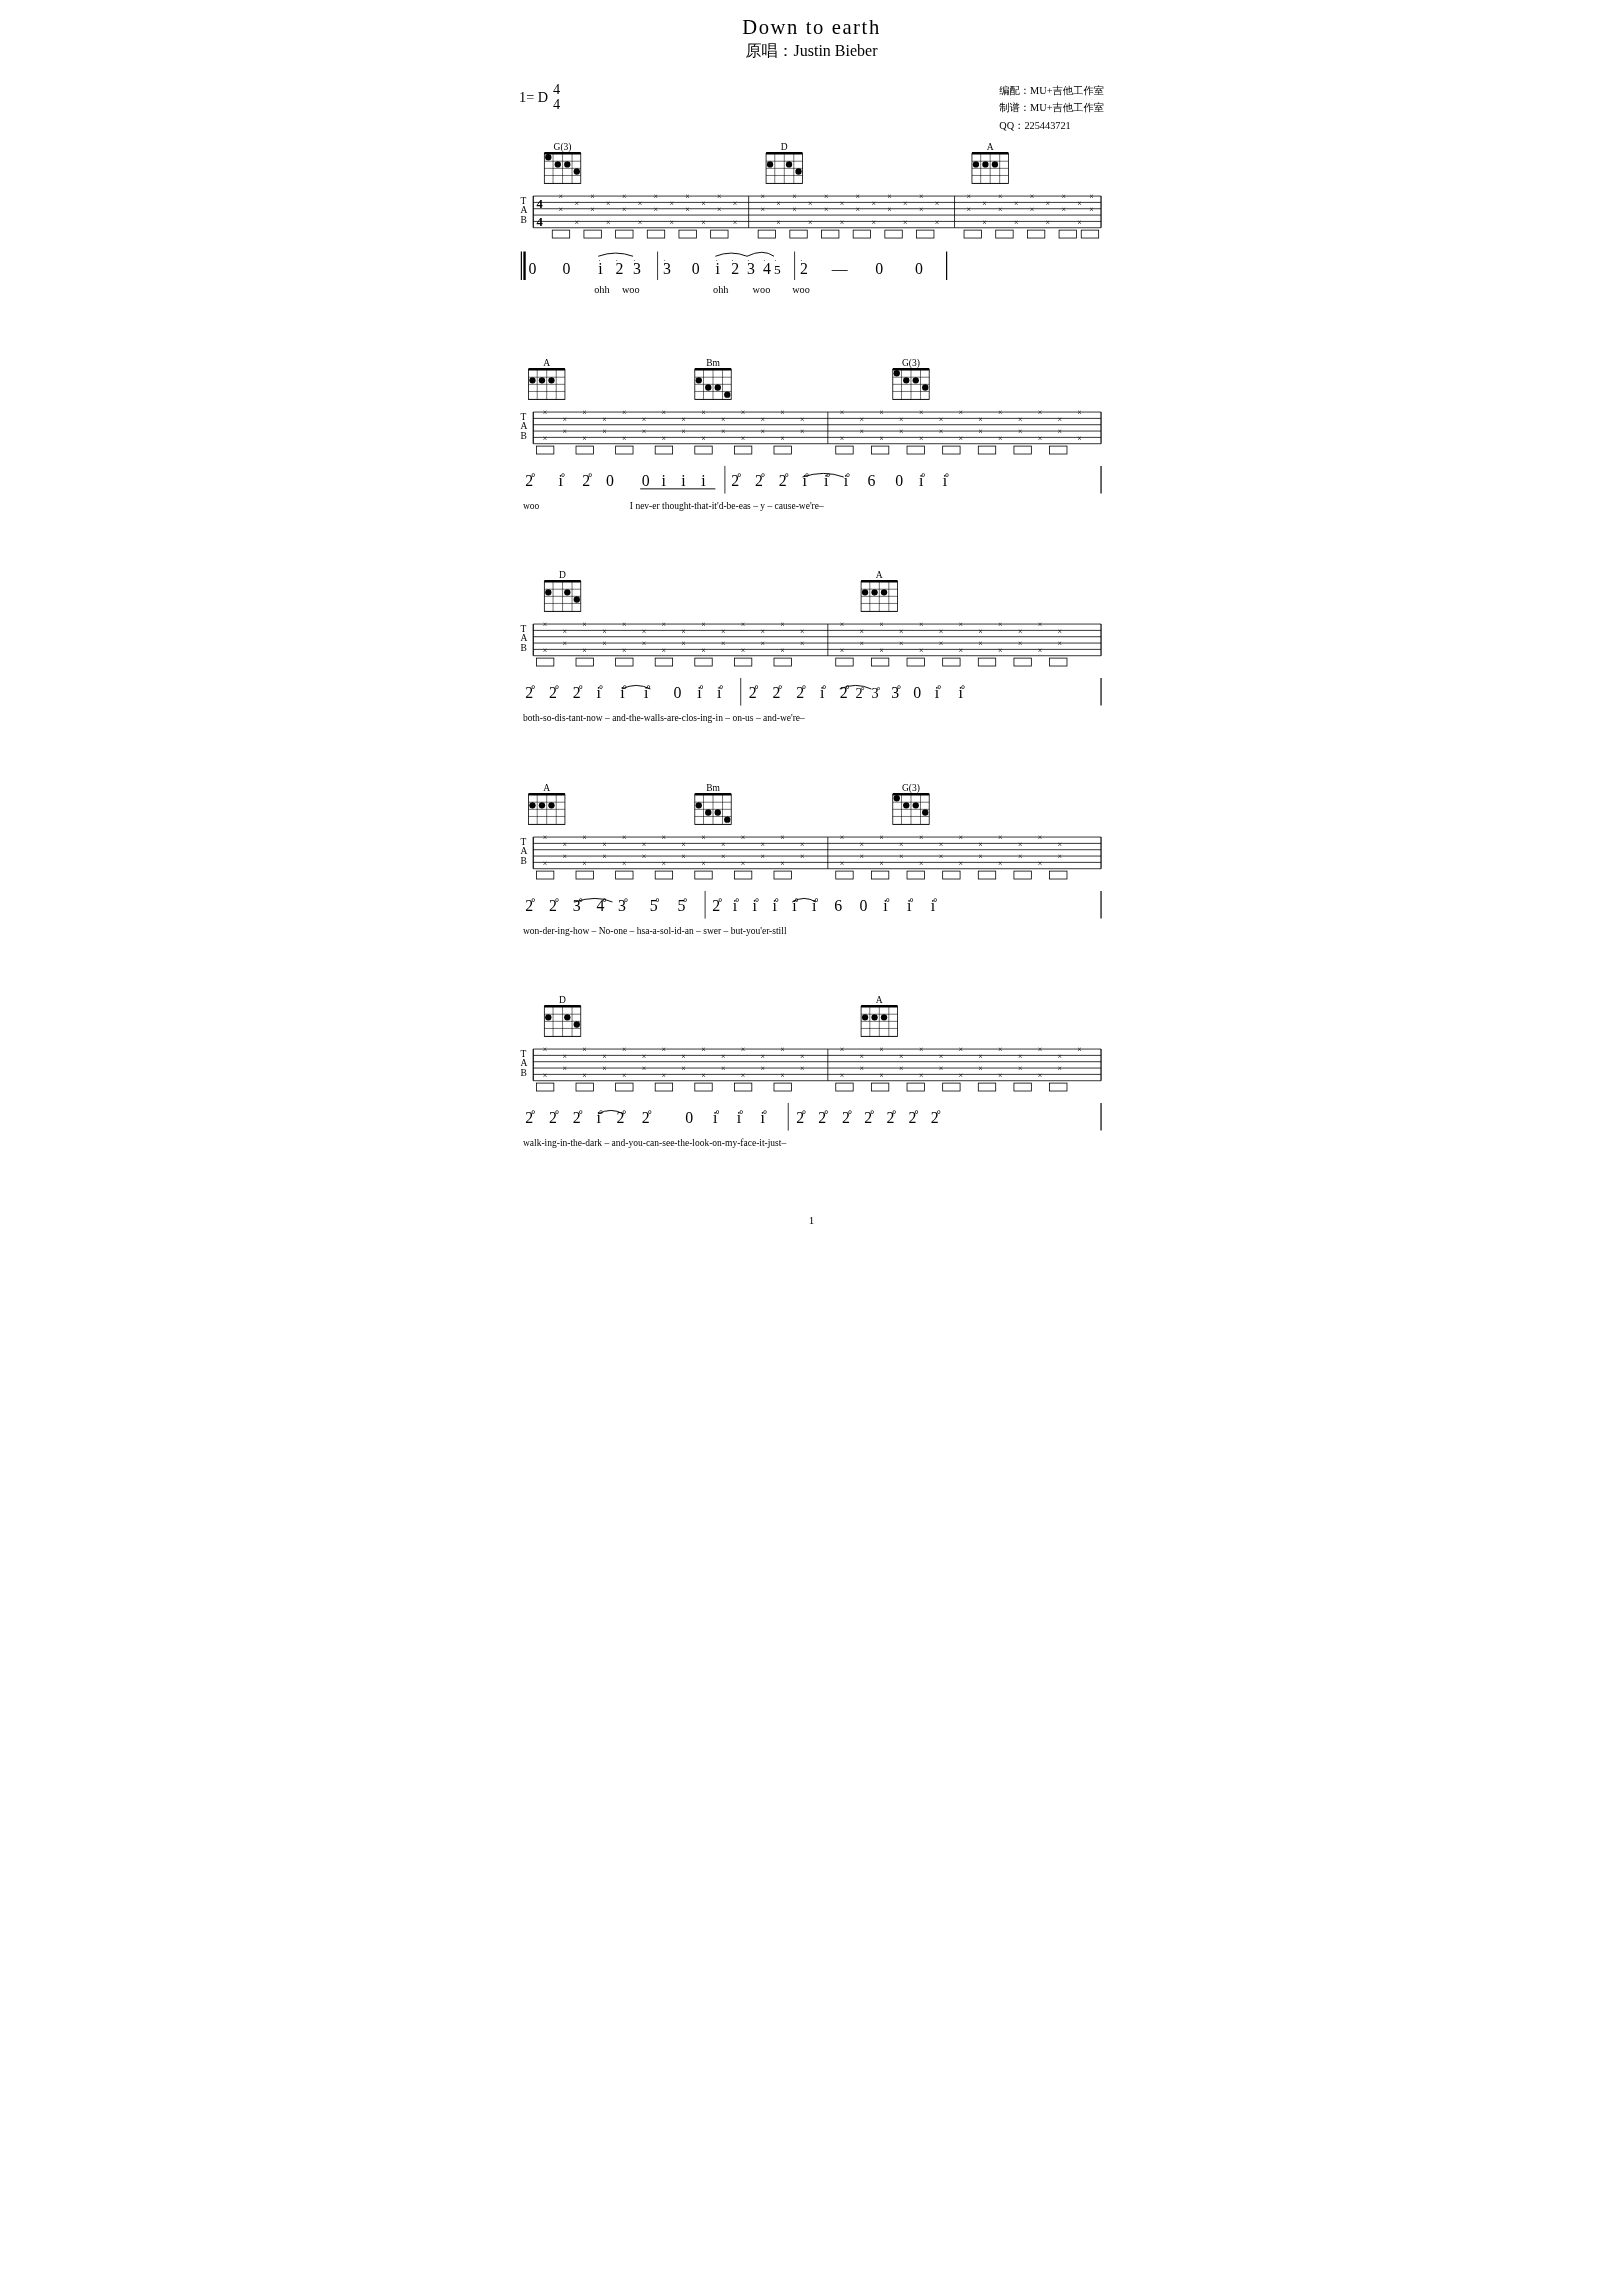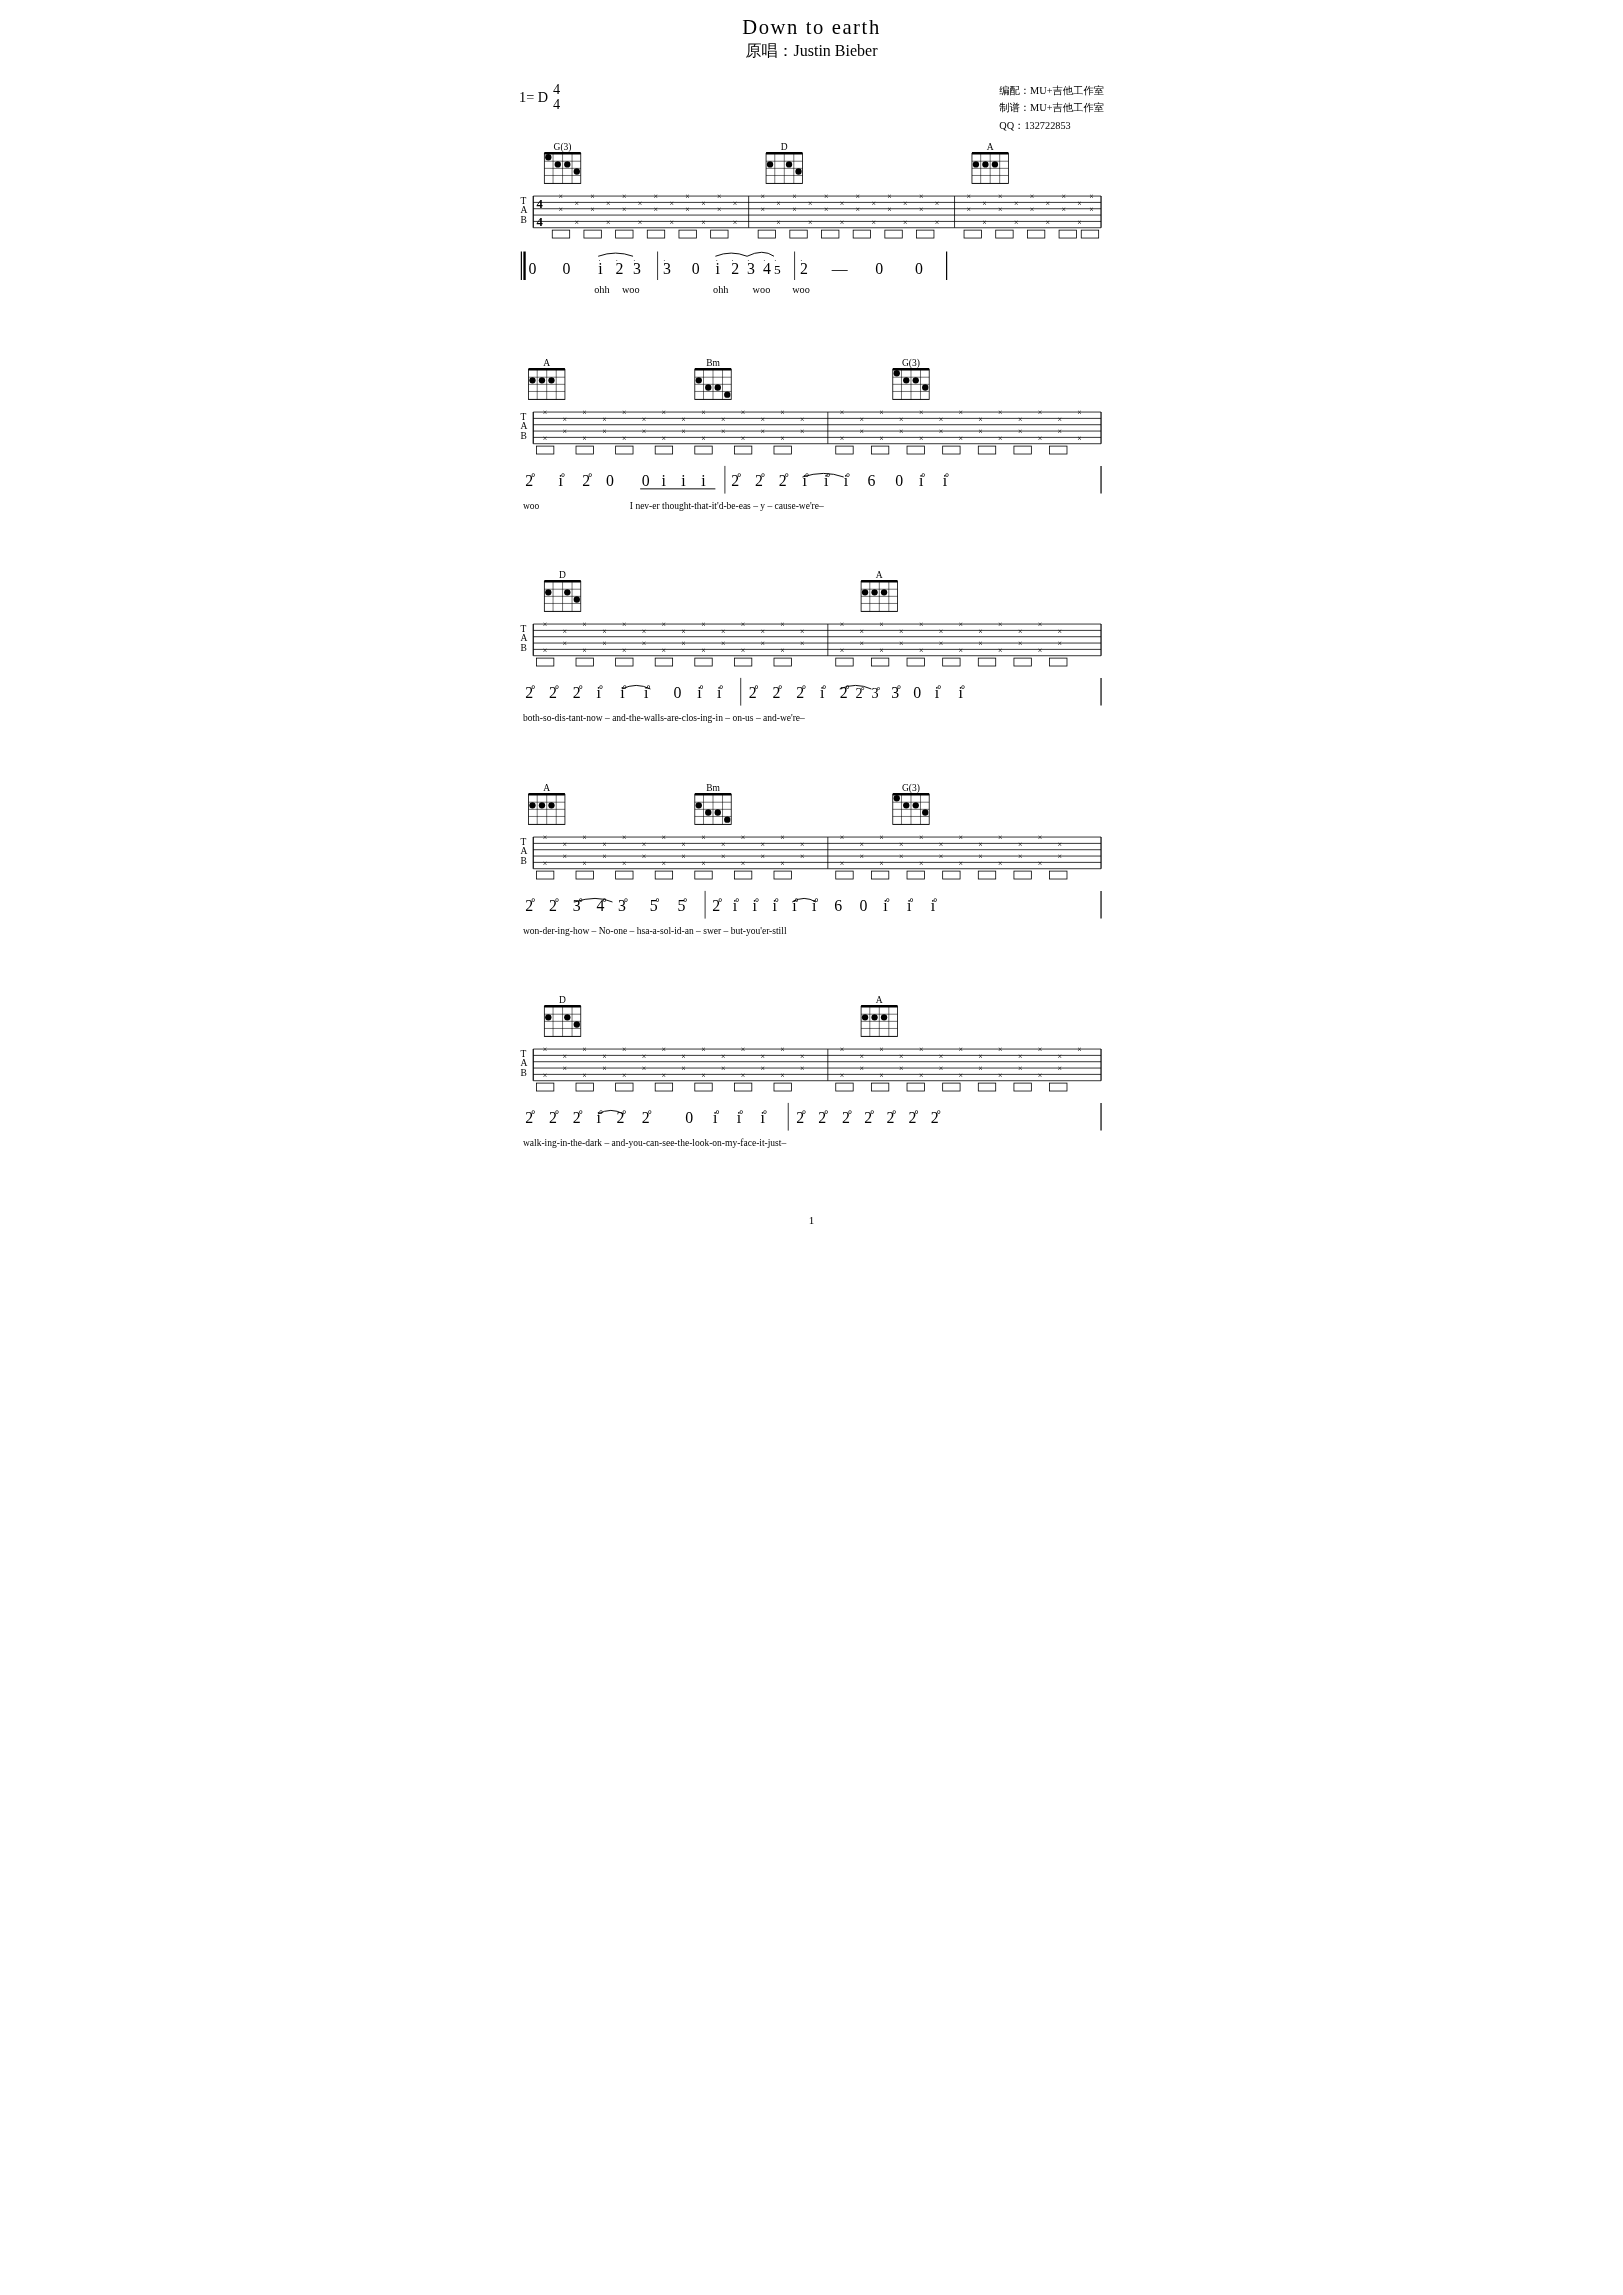--- a/index.html
+++ b/index.html
@@ -72,21 +72,21 @@
   <div class="key-time">
     <span>1= D</span>
     <span class="time-sig">
       <span>4</span>
       <span>4</span>
     </span>
   </div>
   <div class="credits">
     <div>编配：MU+吉他工作室</div>
     <div>制谱：MU+吉他工作室</div>
-    <div>QQ：132722853</div>
+    <div>QQ：225443721</div>
   </div>
 </div>
 
 <div class="section-container">
   <svg width="586" height="206" viewBox="0 0 740 260">
 
     <text x="55" y="14" font-size="12" text-anchor="middle" font-family="Times New Roman">G(3)</text>
     <rect x="32" y="18" width="46" height="38" fill="none" stroke="#000" stroke-width="1"></rect>
     <line x1="32" y1="18" x2="78" y2="18" stroke="#000" stroke-width="3"></line>
     <line x1="32" y1="28" x2="78" y2="28" stroke="#000" stroke-width="0.7"></line>

